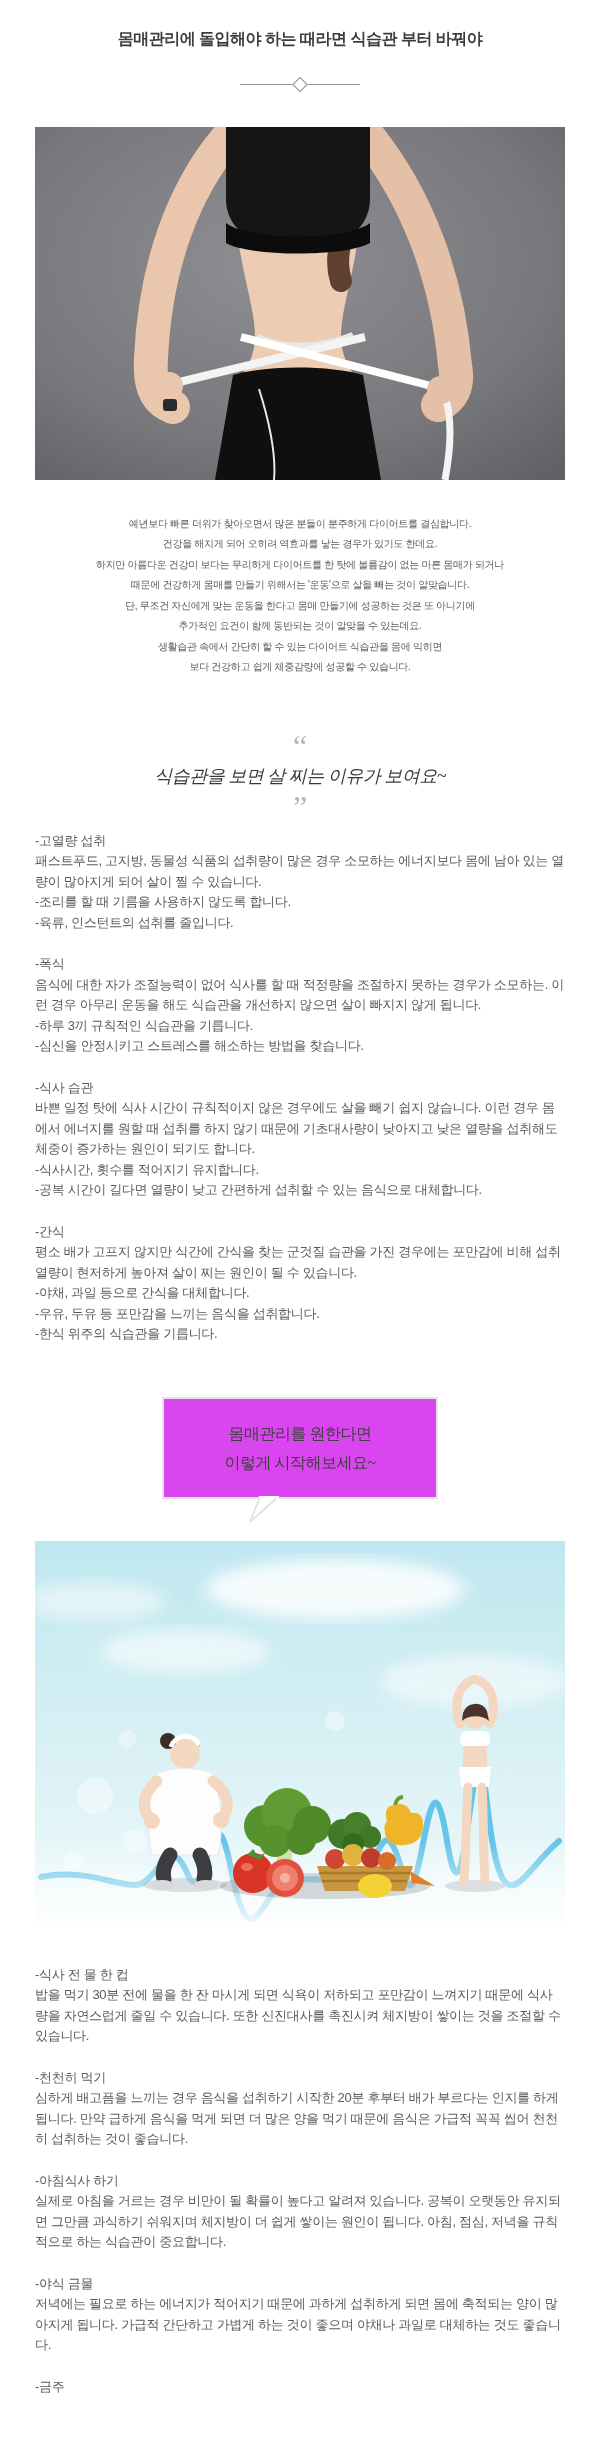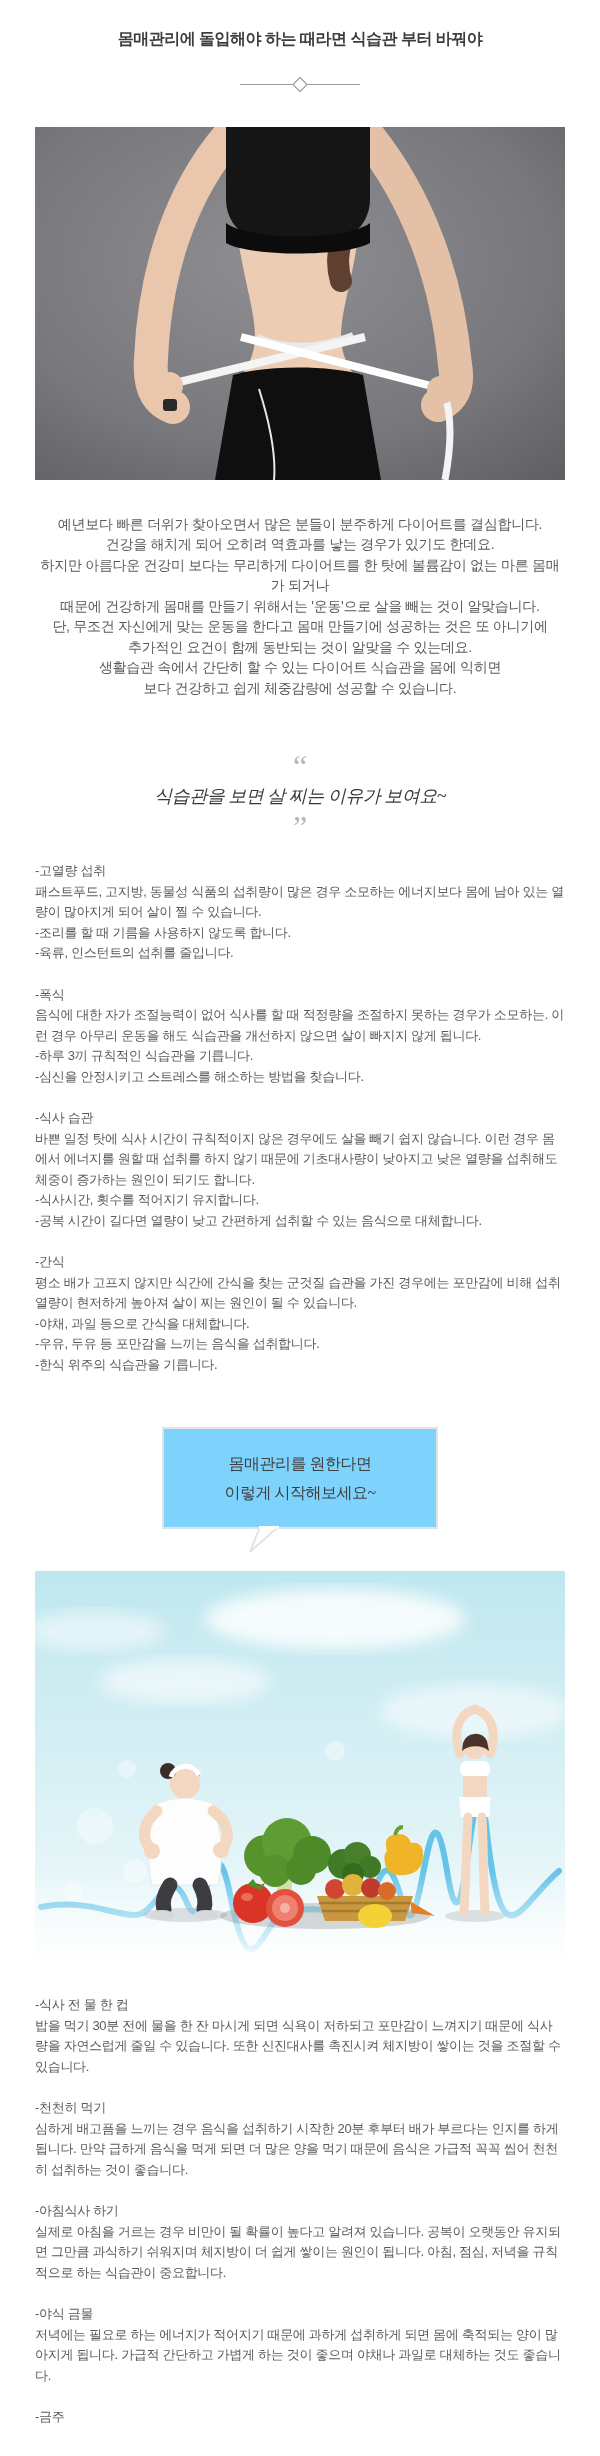--- a/index.html
+++ b/index.html
@@ -14,35 +14,35 @@
     color:#3c3c3c;letter-spacing:-0.5px;line-height:23px;
   }
   .divider{position:relative;width:120px;height:13px;margin:28px auto 0;}
   .divider .d-line{position:absolute;left:0;right:0;top:6px;border-top:1px solid #9b9b9b;}
   .divider .d-diamond{
     position:absolute;left:50%;top:1px;width:9px;height:9px;background:#fff;
     border:1px solid #8f8f8f;transform:translateX(-50%) rotate(45deg);
   }
   .photo{margin-top:36px;}
   .photo svg{display:block;}
-  .intro{margin-top:34px;text-align:center;font-size:14px;color:#5a5a5a;letter-spacing:-0.3px;}
+  .intro{margin-top:34px;text-align:center;font-size:10px;color:#5a5a5a;letter-spacing:-0.3px;}
   .intro p{margin:0;line-height:20.5px;}
   .quote{margin-top:56px;text-align:center;}
   .qmark{font-family:"Liberation Serif","DejaVu Serif",serif;font-size:32px;color:#b5b5b5;line-height:24px;height:24px;display:block;}
   .qtext{
     font-family:"Liberation Serif","DejaVu Serif",serif;font-style:italic;
     font-size:18px;color:#383838;margin:6px 0;line-height:25px;letter-spacing:-0.5px;
   }
-  .sections{margin-top:22px;font-size:13px;color:#5a5a5a;letter-spacing:-0.3px;}
+  .sections{margin-top:12px;font-size:13px;color:#5a5a5a;letter-spacing:-0.3px;}
   .sections-bottom{margin-top:34px;}
   .habit-section{margin-bottom:21px;}
   .habit-section p{margin:0;line-height:20.5px;}
   .bubble-wrap{margin-top:52px;display:flex;justify-content:center;}
   .bubble{
-    position:relative;width:240px;background:#7dd3fc;border:2px solid #e3e3e3;
+    position:relative;width:240px;background:#d946ef;border:2px solid #e3e3e3;
     padding:20px 16px;text-align:center;
     font-family:"Liberation Serif","DejaVu Serif",serif;
     font-size:16px;color:#3f3f3f;line-height:29px;letter-spacing:-0.5px;
   }
   .bubble p{margin:0;}
   .bubble .tail{position:absolute;left:84px;bottom:-27px;}
   .photo2{margin-top:42px;}
 </style>
 </head>
 <body>

